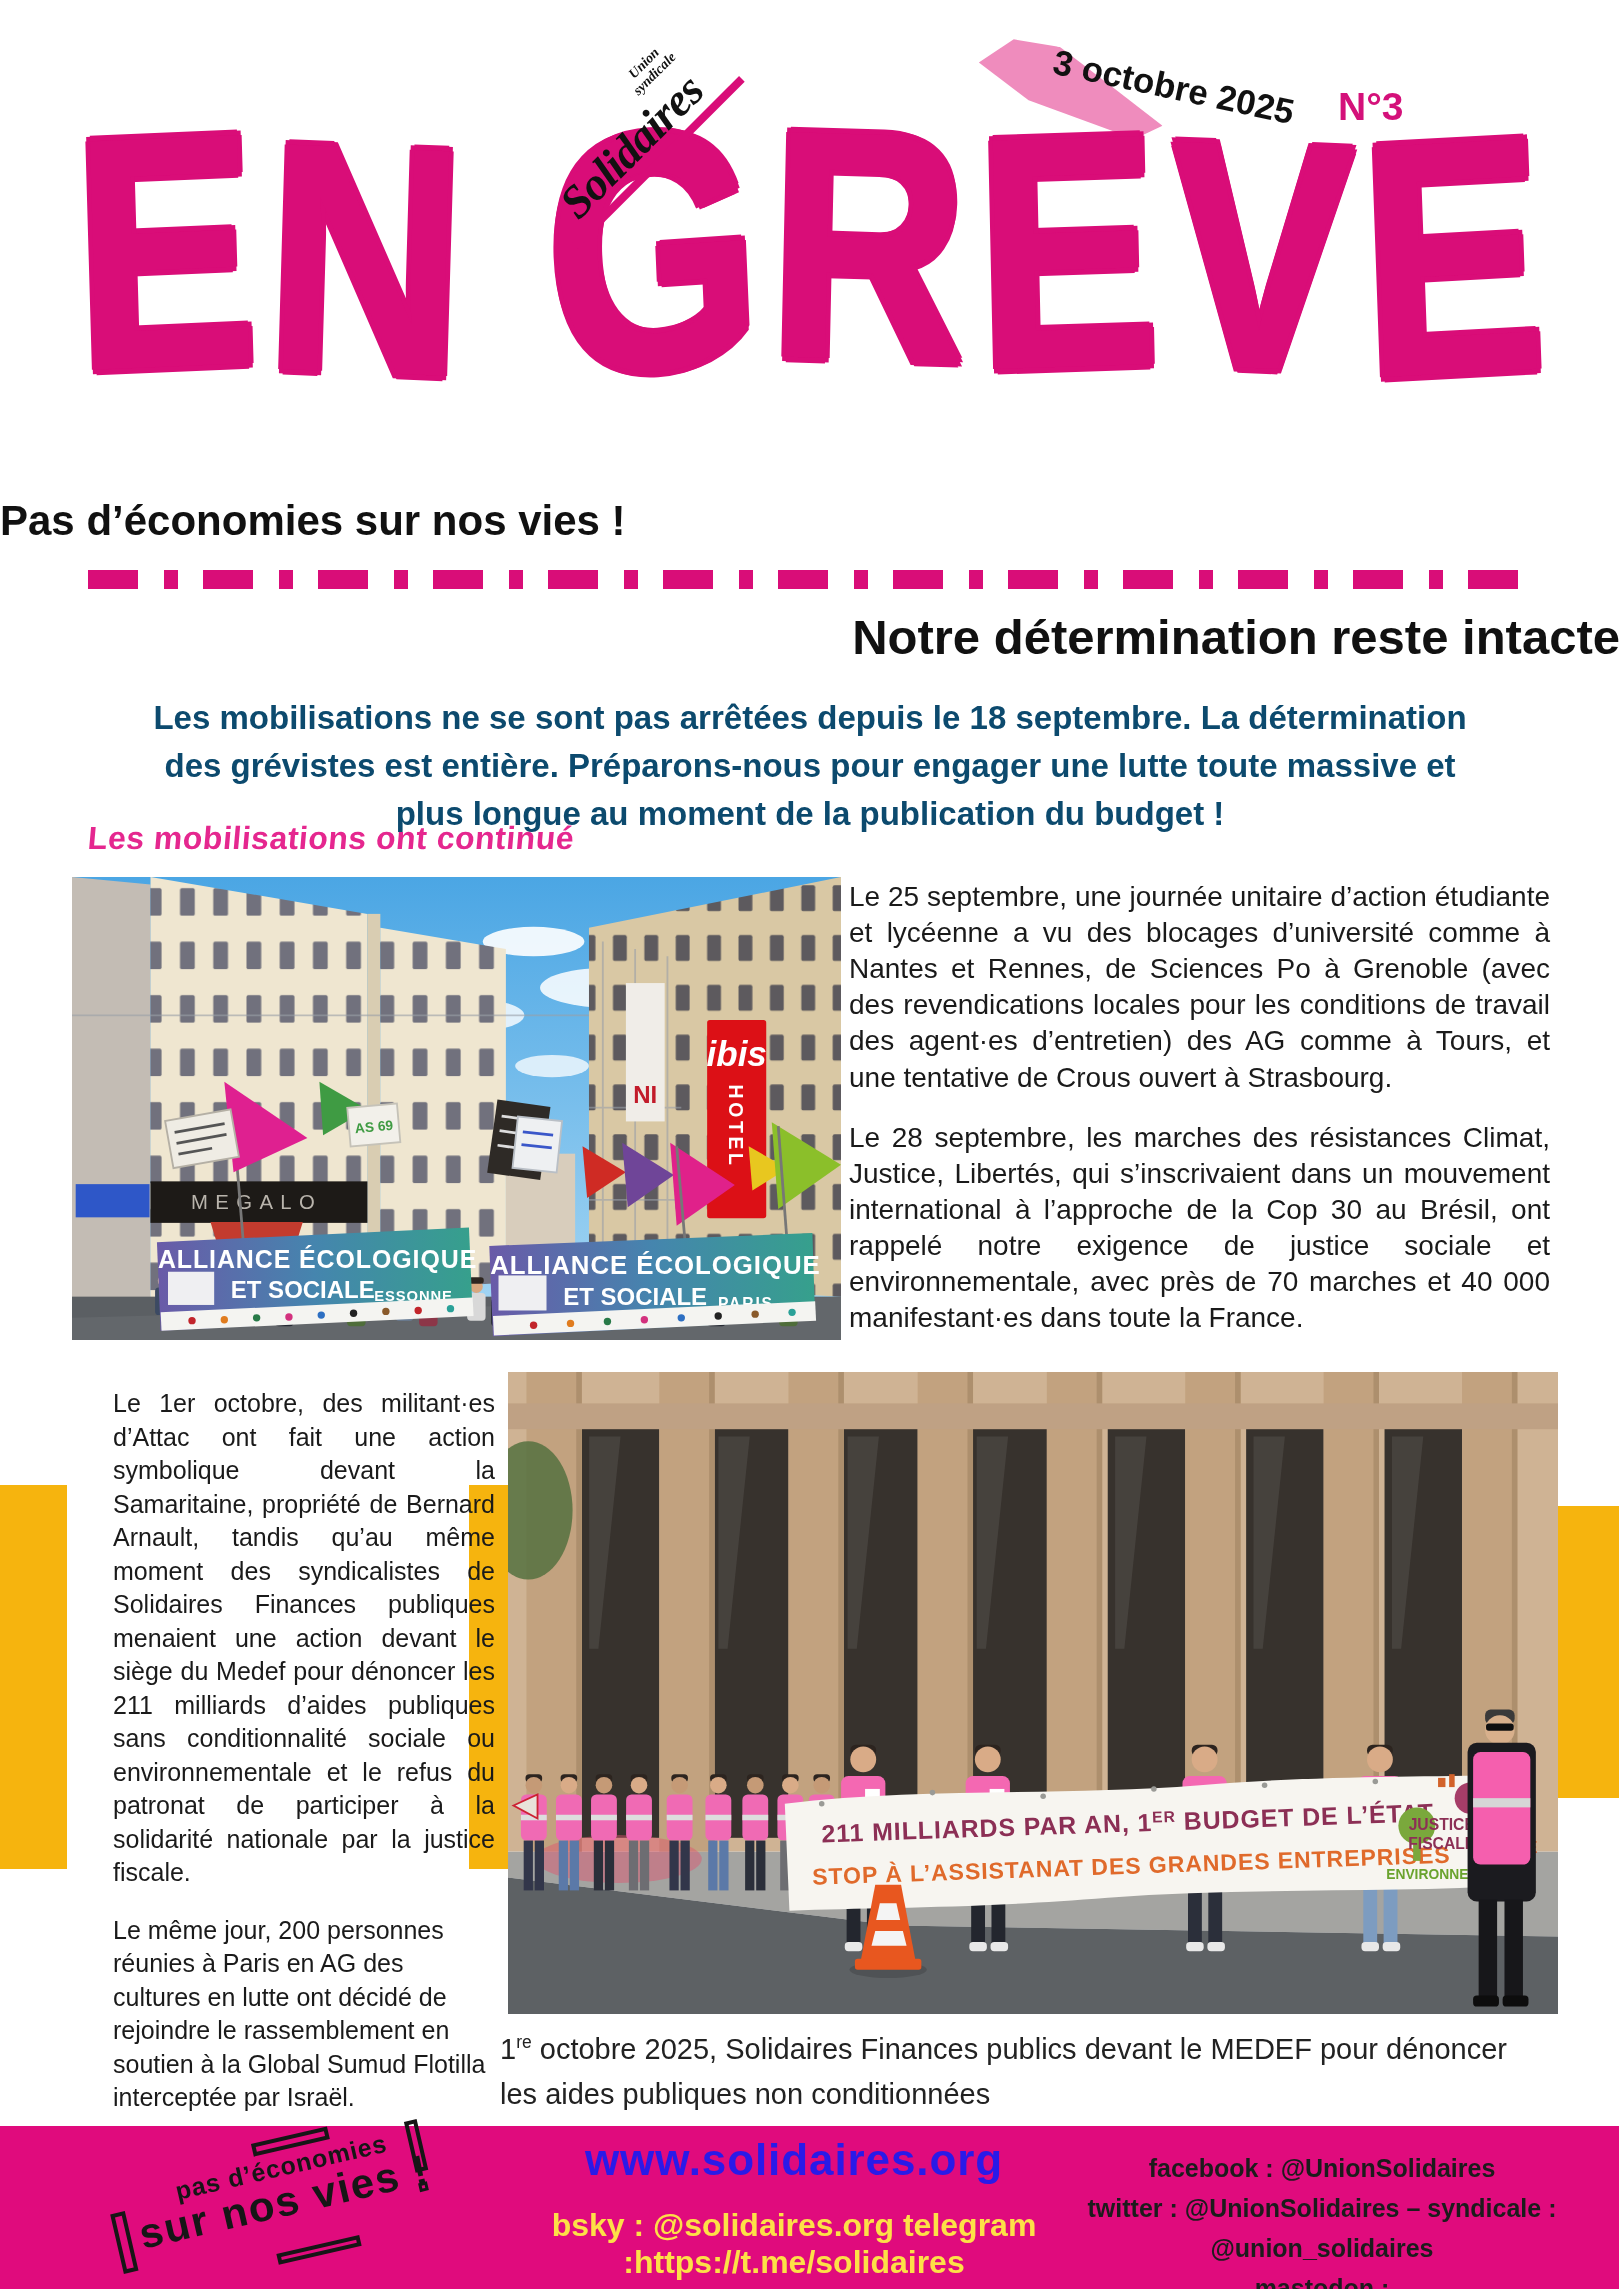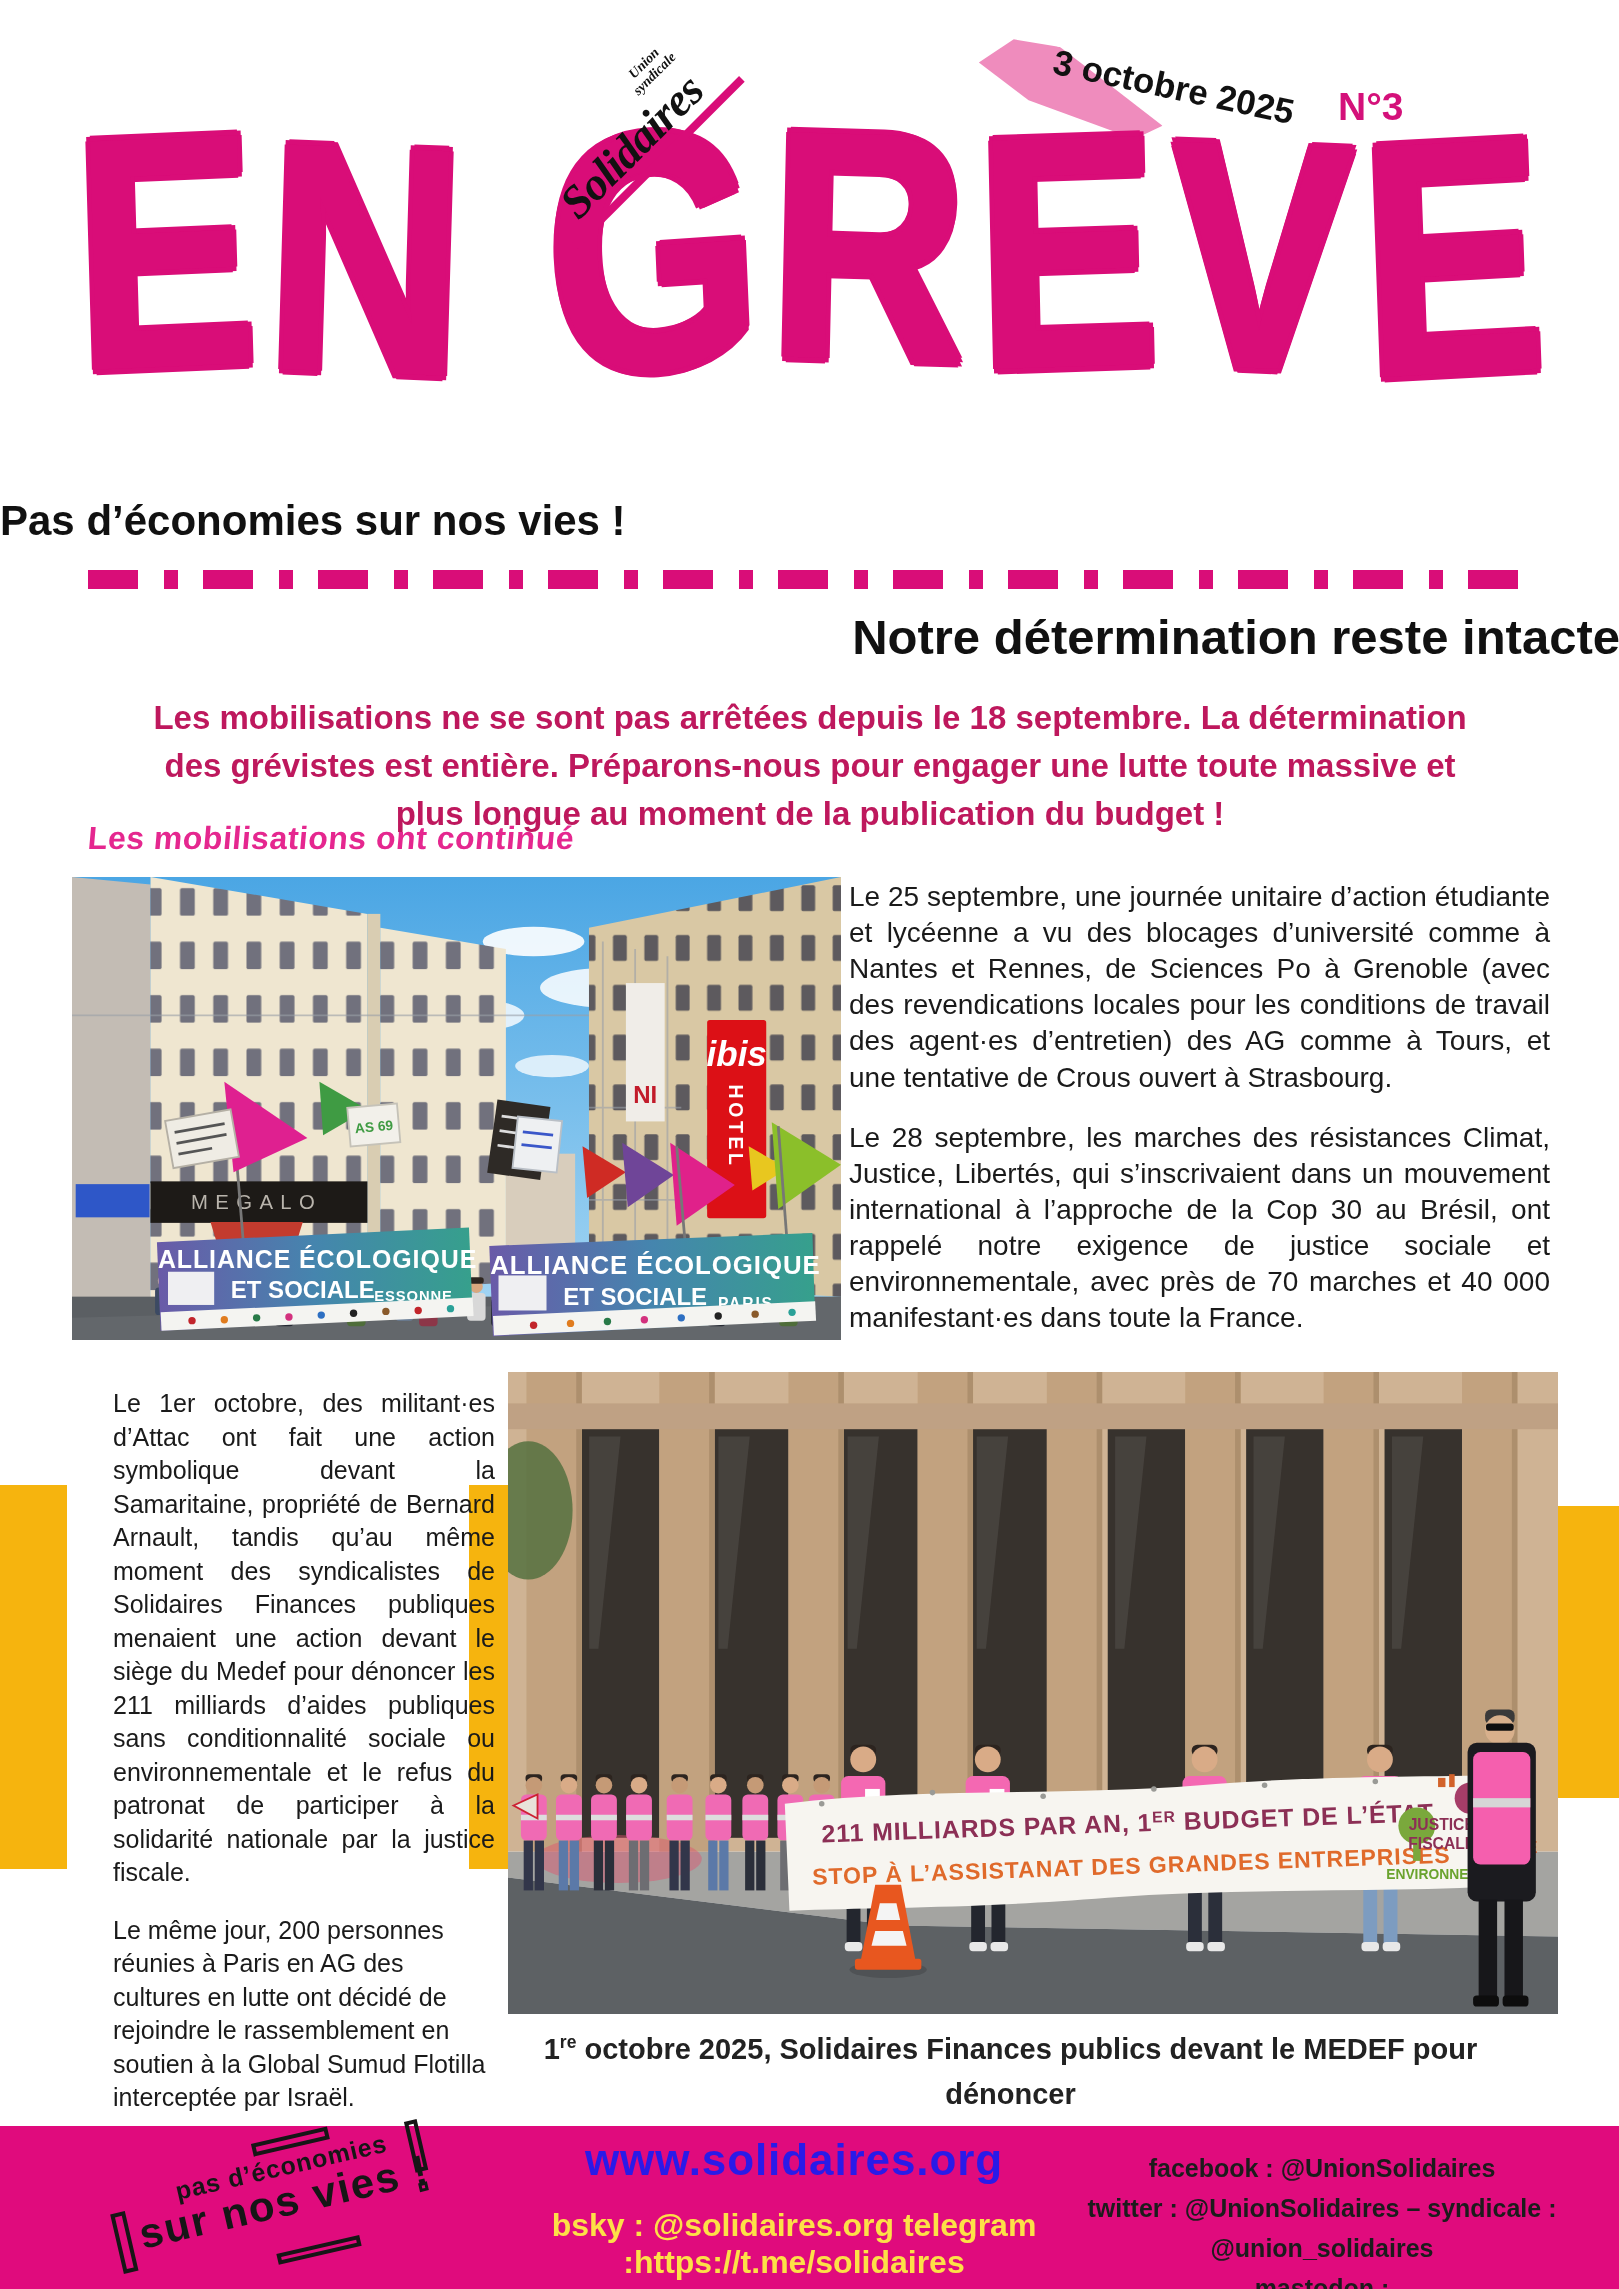--- a/index.html
+++ b/index.html
@@ -39,37 +39,37 @@
   .logo-underline{width:236px;height:7.4px;background:var(--pink);margin-top:0.9px;transform:translateX(7.4px);}
 
   .issue-date{position:absolute;left:1058px;top:42px;font-size:35px;font-weight:700;color:#111;
       transform:rotate(12deg);transform-origin:left top;white-space:nowrap;}
   .issue-number{position:absolute;left:1338px;top:85px;font-size:39px;font-weight:700;color:#d4117a;}
 
   .subtitle{position:absolute;left:0;width:100%;top:497px;font-size:42px;font-weight:800;color:#111;}
   .divider{position:absolute;left:88px;top:570px;width:1444px;height:18.5px;
       background:repeating-linear-gradient(90deg,var(--pink) 0 50px,transparent 50px 76px,var(--pink) 76px 90px,transparent 90px 115px);}
   .headline{position:absolute;left:0;width:100%;top:609px;text-align:right;font-size:49px;font-weight:800;color:#111;}
-  .intro{position:absolute;left:0;width:100%;top:694px;text-align:center;font-size:33px;font-weight:700;color:#be185d;line-height:1.45;}
+  .intro{position:absolute;left:0;width:100%;top:694px;text-align:center;font-size:33px;font-weight:700;color:#0c4a6e;line-height:1.45;}
   .intro div{white-space:nowrap;}
   .section-heading{position:absolute;left:88px;top:820px;font-size:32px;font-weight:700;color:var(--headpink);
       transform:skewX(-5deg);letter-spacing:0.5px;}
 
   
   .col-right{position:absolute;left:849px;top:879px;width:701px;}
   .col-right p{font-size:28px;line-height:1.29;color:var(--ink);text-align:justify;margin-bottom:24px;}
   .col-left{position:absolute;left:85px;top:1387px;width:382px;margin-left:28px;}
   .col-left p{font-size:25px;line-height:1.34;color:var(--ink);margin-bottom:24px;}
   .col-left p.just{text-align:justify;}
 
   .photo1{position:absolute;left:72px;top:877px;width:769px;height:463px;}
   .photo2{position:absolute;left:508px;top:1372px;width:1050px;height:642px;}
   .photo1 svg,.photo2 svg{width:100%;height:100%;display:block;}
 
-  .caption{position:absolute;left:480px;top:2027px;width:1061px;text-align:center;font-size:29px;color:#222;line-height:1.55;font-weight:bold;}
+  .caption{position:absolute;left:500px;top:2027px;width:1061px;font-size:29px;color:#222;line-height:1.55;}
   .caption sup{font-size:17.5px;}
 
   .ybar{position:absolute;background:var(--yellow);}
   .ybar.left{left:0;top:1485px;width:67px;height:384px;}
   .ybar.mid{left:469px;top:1485px;width:39px;height:384px;}
   .ybar.right{left:1558px;top:1506px;width:62px;height:292px;}
 
   
   .footer{position:absolute;left:0;top:2126px;width:1620px;height:164px;background:var(--footerpink);}
   .stamp{position:absolute;left:129px;top:29.5px;width:286px;height:114px;transform:rotate(-13deg);color:#161616;}

